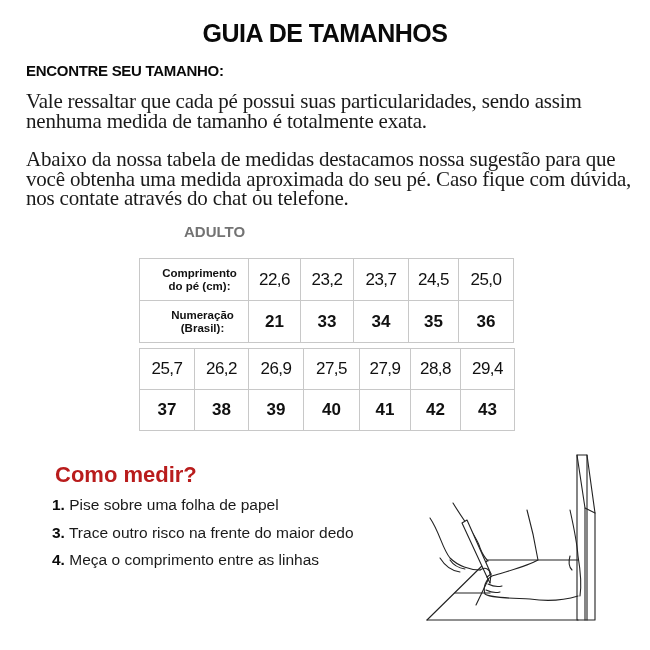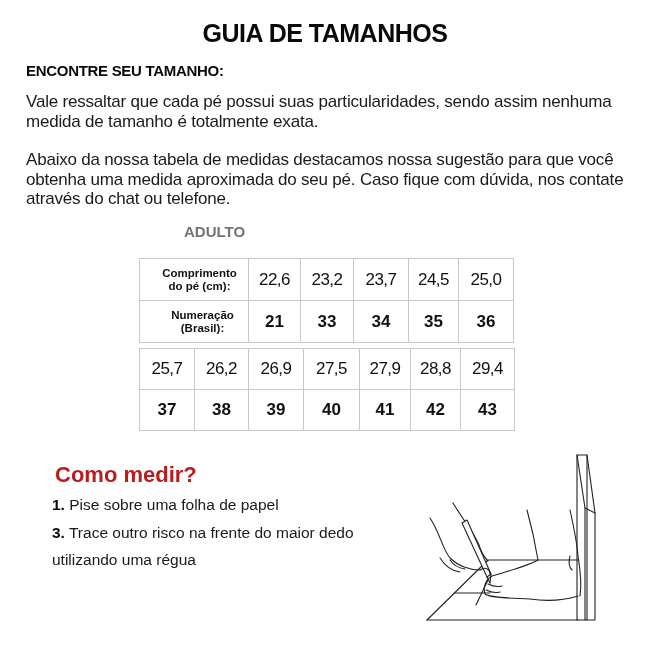--- a/index.html
+++ b/index.html
@@ -2,21 +2,21 @@
 <html><head>
 <meta charset="utf-8">
 <style>
   html, body { margin:0; padding:0; background:#ffffff; }
   body { width:650px; height:650px; position:relative; overflow:hidden;
          font-family:"Liberation Sans", sans-serif; color:#111111; }
   .abs { position:absolute; }
   .title { left:0; width:650px; top:19px; text-align:center; font-size:25px;
            font-weight:bold; letter-spacing:-0.5px; color:#0a0a0a; }
   .subtitle { left:26px; top:62px; font-size:15px; font-weight:bold; letter-spacing:-0.3px; color:#0a0a0a; }
-  .para { left:26px; width:610px; font-size:17px; line-height:19.5px; color:#1a1a1a; letter-spacing:-0.2px; }
+  .para { left:26px; width:610px; font-size:21px; line-height:19.5px; color:#1a1a1a; letter-spacing:-0.2px;font-family:Liberation Serif, serif; }
   .p1 { top:92px; }
   .p2 { top:150px; }
   .adulto { left:184px; top:223px; font-size:15px; font-weight:bold; color:#737373; }
 
   table.sz { position:absolute; border-collapse:collapse; table-layout:fixed; }
   table.sz td { border:1.5px solid #c8c8c8; text-align:center; vertical-align:middle;
                 padding:0; color:#111; }
   .t1 { left:139px; top:258px; width:375px; }
   .t1 tr { height:42px; }
   .t2 { left:139px; top:348px; width:375px; }
@@ -108,21 +108,21 @@
     <td class="num">43</td>
   </tr>
 </tbody>
   </table>
 
 <div class="abs howto">Como medir?</div>
 
 <div class="abs steps">
   <div class="step"><b>1.</b> <span>Pise sobre uma folha de papel</span></div>
   <div class="step"><b>3.</b> <span>Trace outro risco na frente do maior dedo</span></div>
-  <div class="step">utilizando uma régua</div>
+  <div class="step"><b>4.</b> <span>Meça o comprimento entre as linhas</span></div>
 </div>
 
 <svg class="abs illus" viewBox="0 0 200 185" fill="none" stroke="#222" stroke-width="1.1" stroke-linecap="round" stroke-linejoin="round">
 
   <path d="M167 7 L177 7 L185 65 L185 172 L175 172 L167 172 Z" fill="#fff"></path>
   <path d="M177 7 L177 172"></path>
   <path d="M167 7 L175 60 L185 65"></path>
   <path d="M175 60 L175 172"></path>
 
   <path d="M17 172 L78 112 L168 112"></path>

